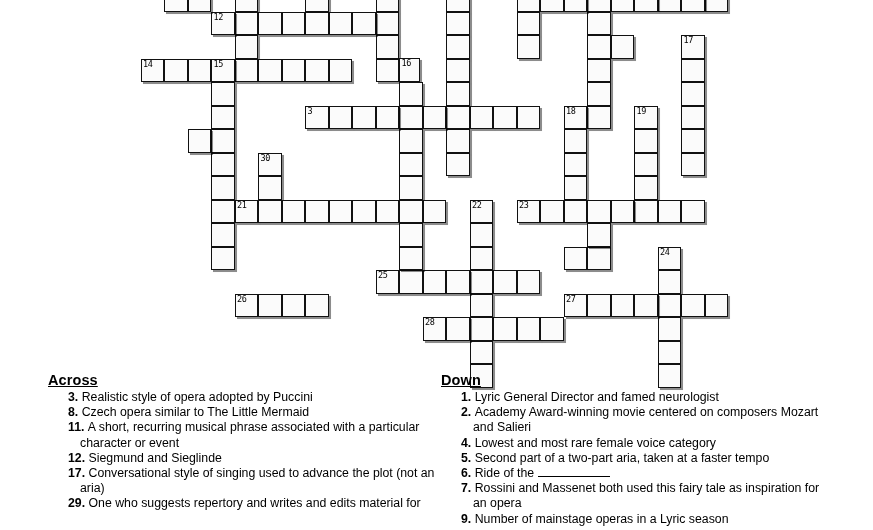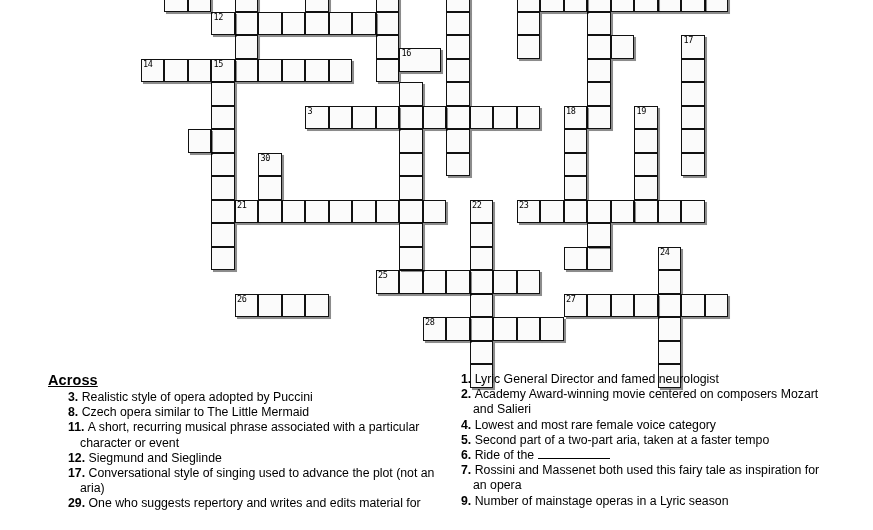--- a/index.html
+++ b/index.html
@@ -163,21 +163,21 @@
       <div class="cell" style="left: 305px; top: 58.5px; width: 23.5px; height: 23.5px;"></div>
       <div class="cell" style="left: 328.5px; top: 58.5px; width: 23.5px; height: 23.5px;"></div>
       <div class="cell" style="left: 211px; top: 82px; width: 23.5px; height: 23.5px;"></div>
       <div class="cell" style="left: 211px; top: 105.5px; width: 23.5px; height: 23.5px;"></div>
       <div class="cell" style="left: 211px; top: 129px; width: 23.5px; height: 23.5px;"></div>
       <div class="cell" style="left: 211px; top: 152.5px; width: 23.5px; height: 23.5px;"></div>
       <div class="cell" style="left: 211px; top: 176px; width: 23.5px; height: 23.5px;"></div>
       <div class="cell" style="left: 211px; top: 199.5px; width: 23.5px; height: 23.5px;"></div>
       <div class="cell" style="left: 211px; top: 223px; width: 23.5px; height: 23.5px;"></div>
       <div class="cell" style="left: 211px; top: 246.5px; width: 23.5px; height: 23.5px;"></div>
-      <div class="cell" style="left: 399px; top: 48px; width: 42px; height: 23.5px;">
+      <div class="cell" style="left: 399px; top: 58px; width: 21px; height: 23.5px;">
         <span class="num">16</span>
       </div>
       <div class="cell" style="left: 399px; top: 82px; width: 23.5px; height: 23.5px;"></div>
       <div class="cell" style="left: 399px; top: 105.5px; width: 23.5px; height: 23.5px;"></div>
       <div class="cell" style="left: 399px; top: 129px; width: 23.5px; height: 23.5px;"></div>
       <div class="cell" style="left: 399px; top: 152.5px; width: 23.5px; height: 23.5px;"></div>
       <div class="cell" style="left: 399px; top: 176px; width: 23.5px; height: 23.5px;"></div>
       <div class="cell" style="left: 305px; top: 105.5px; width: 23.5px; height: 23.5px;">
         <span class="num">3</span>
       </div>
@@ -292,20 +292,21 @@
         <li><span class="cnum">3. </span><span>Realistic style of opera adopted by Puccini</span></li>
         <li><span class="cnum">8. </span><span>Czech opera similar to The Little Mermaid</span></li>
         <li><span class="cnum">11. </span><span>A short, recurring musical phrase associated with a particular character or event</span></li>
         <li><span class="cnum">12. </span><span>Siegmund and Sieglinde</span></li>
         <li><span class="cnum">17. </span><span>Conversational style of singing used to advance the plot (not an aria)</span></li>
         <li><span class="cnum">29. </span><span>One who suggests repertory and writes and edits material for</span></li>
       </ol>
   </div>
 
   <div class="clue-col" id="clues-down">
+    <div class="clue-heading">Down</div>
     <ol class="clue-list" id="down-list">
         <li><span class="cnum">1. </span><span>Lyric General Director and famed neurologist</span></li>
         <li><span class="cnum">2. </span><span>Academy Award-winning movie centered on composers Mozart and Salieri</span></li>
         <li><span class="cnum">4. </span><span>Lowest and most rare female voice category</span></li>
         <li><span class="cnum">5. </span><span>Second part of a two-part aria, taken at a faster tempo</span></li>
         <li><span class="cnum">6. </span><span>Ride of the </span><span class="blank-line"></span></li>
         <li><span class="cnum">7. </span><span>Rossini and Massenet both used this fairy tale as inspiration for an opera</span></li>
         <li><span class="cnum">9. </span><span>Number of mainstage operas in a Lyric season</span></li>
       </ol>
   </div>

